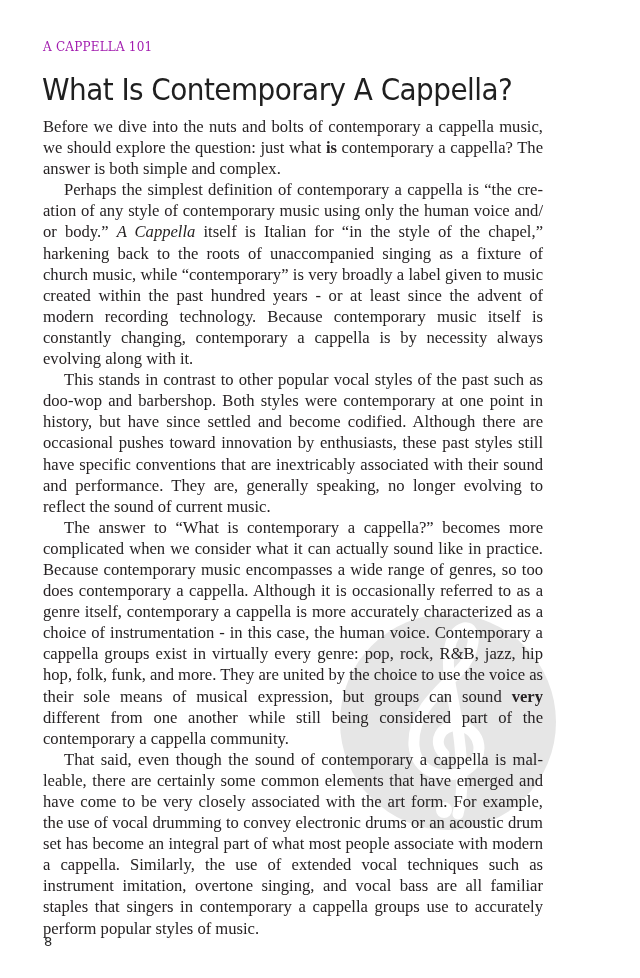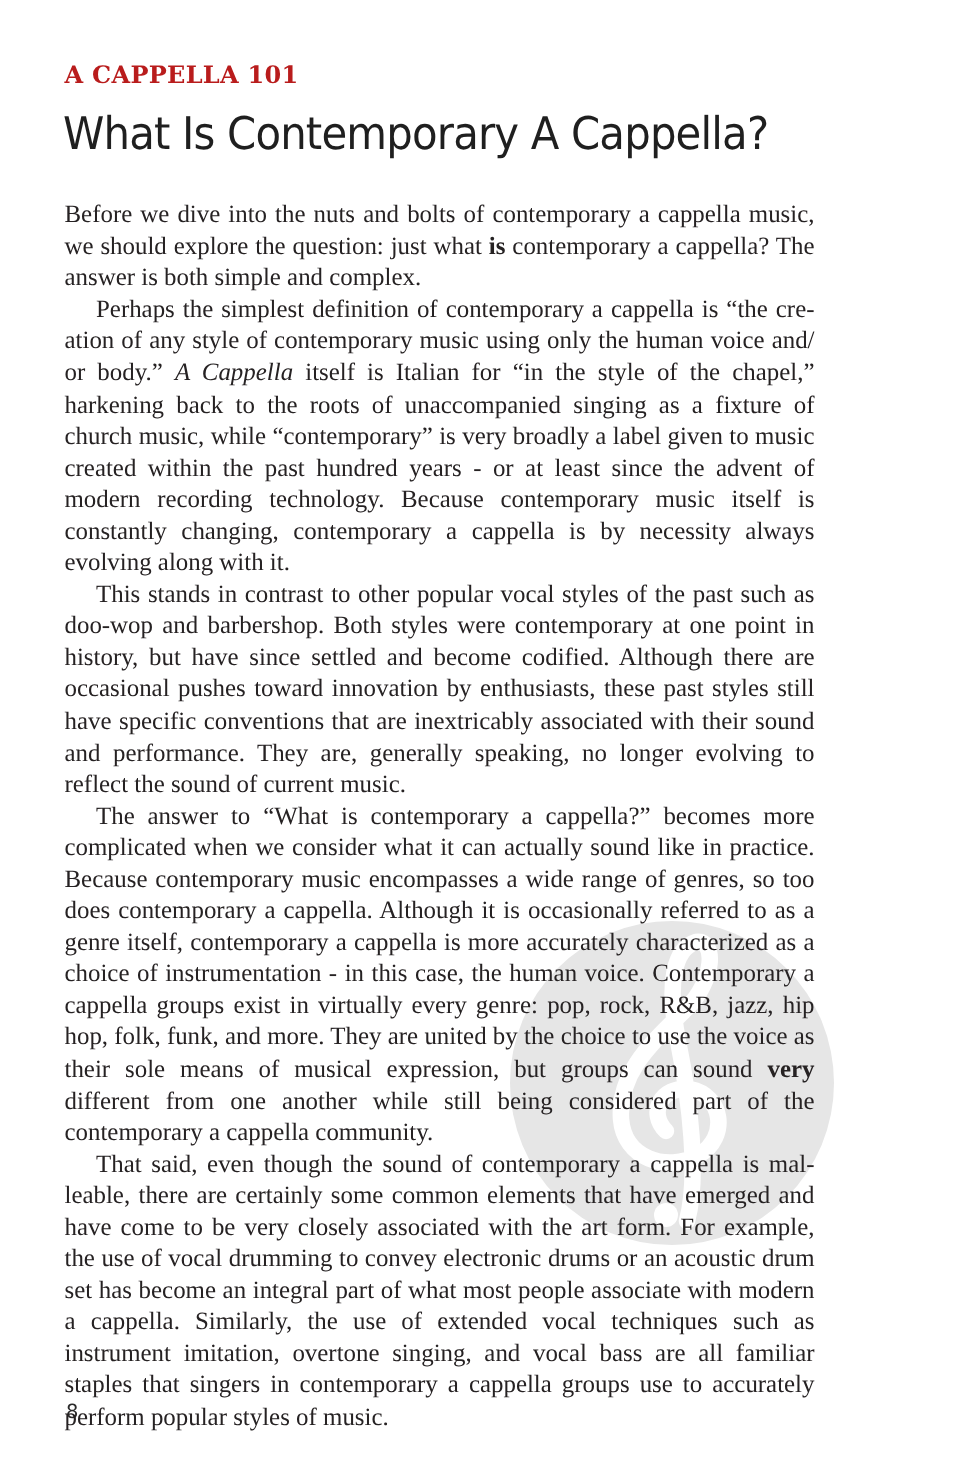--- a/index.html
+++ b/index.html
@@ -6,33 +6,33 @@
   body {
     width: 640px; height: 978px; background: #ffffff; position: relative; overflow: hidden;
     color: #231f20;
   }
   .watermark {
     position: absolute; left: 340px; top: 614px; width: 216px; height: 216px;
     z-index: 0;
   }
   .running-head {
     position: absolute; left: 43px; top: 40px;
-    font-family: "DejaVu Serif", serif; font-size: 16px; letter-spacing: 0.2px;
-    color: #b91c1c; font-weight: bold;
+    font-family: "DejaVu Serif", serif; font-size: 12px; letter-spacing: 0.2px;
+    color: #a21caf; font-weight: normal;
   }
   .page-title {
     position: absolute; left: 42px; top: 72px; margin: 0;
     font-family: "DejaVu Sans", sans-serif; font-weight: normal;
     font-size: 30px; letter-spacing: -0.6px; color: #1f1f1f;
     white-space: nowrap; transform: scaleX(0.93); transform-origin: left top;
   }
   .body-text {
     position: absolute; left: 43px; top: 116px; width: 500px;
     font-family: "Liberation Serif", serif; font-size: 16.6px; line-height: 21.1px;
-    text-align: justify; hyphens: manual; z-index: 1; color: #262223; margin-top: 16px;
+    text-align: justify; hyphens: manual; z-index: 1; color: #262223;
   }
   .body-text p { margin: 0; text-indent: 21px; }
   .body-text p.first { text-indent: 0; }
   .page-number {
     position: absolute; left: 44px; top: 934px;
     font-family: "DejaVu Sans", sans-serif; font-size: 13px; color: #2a2a2a;
   }
 </style>
 </head>
 <body>

